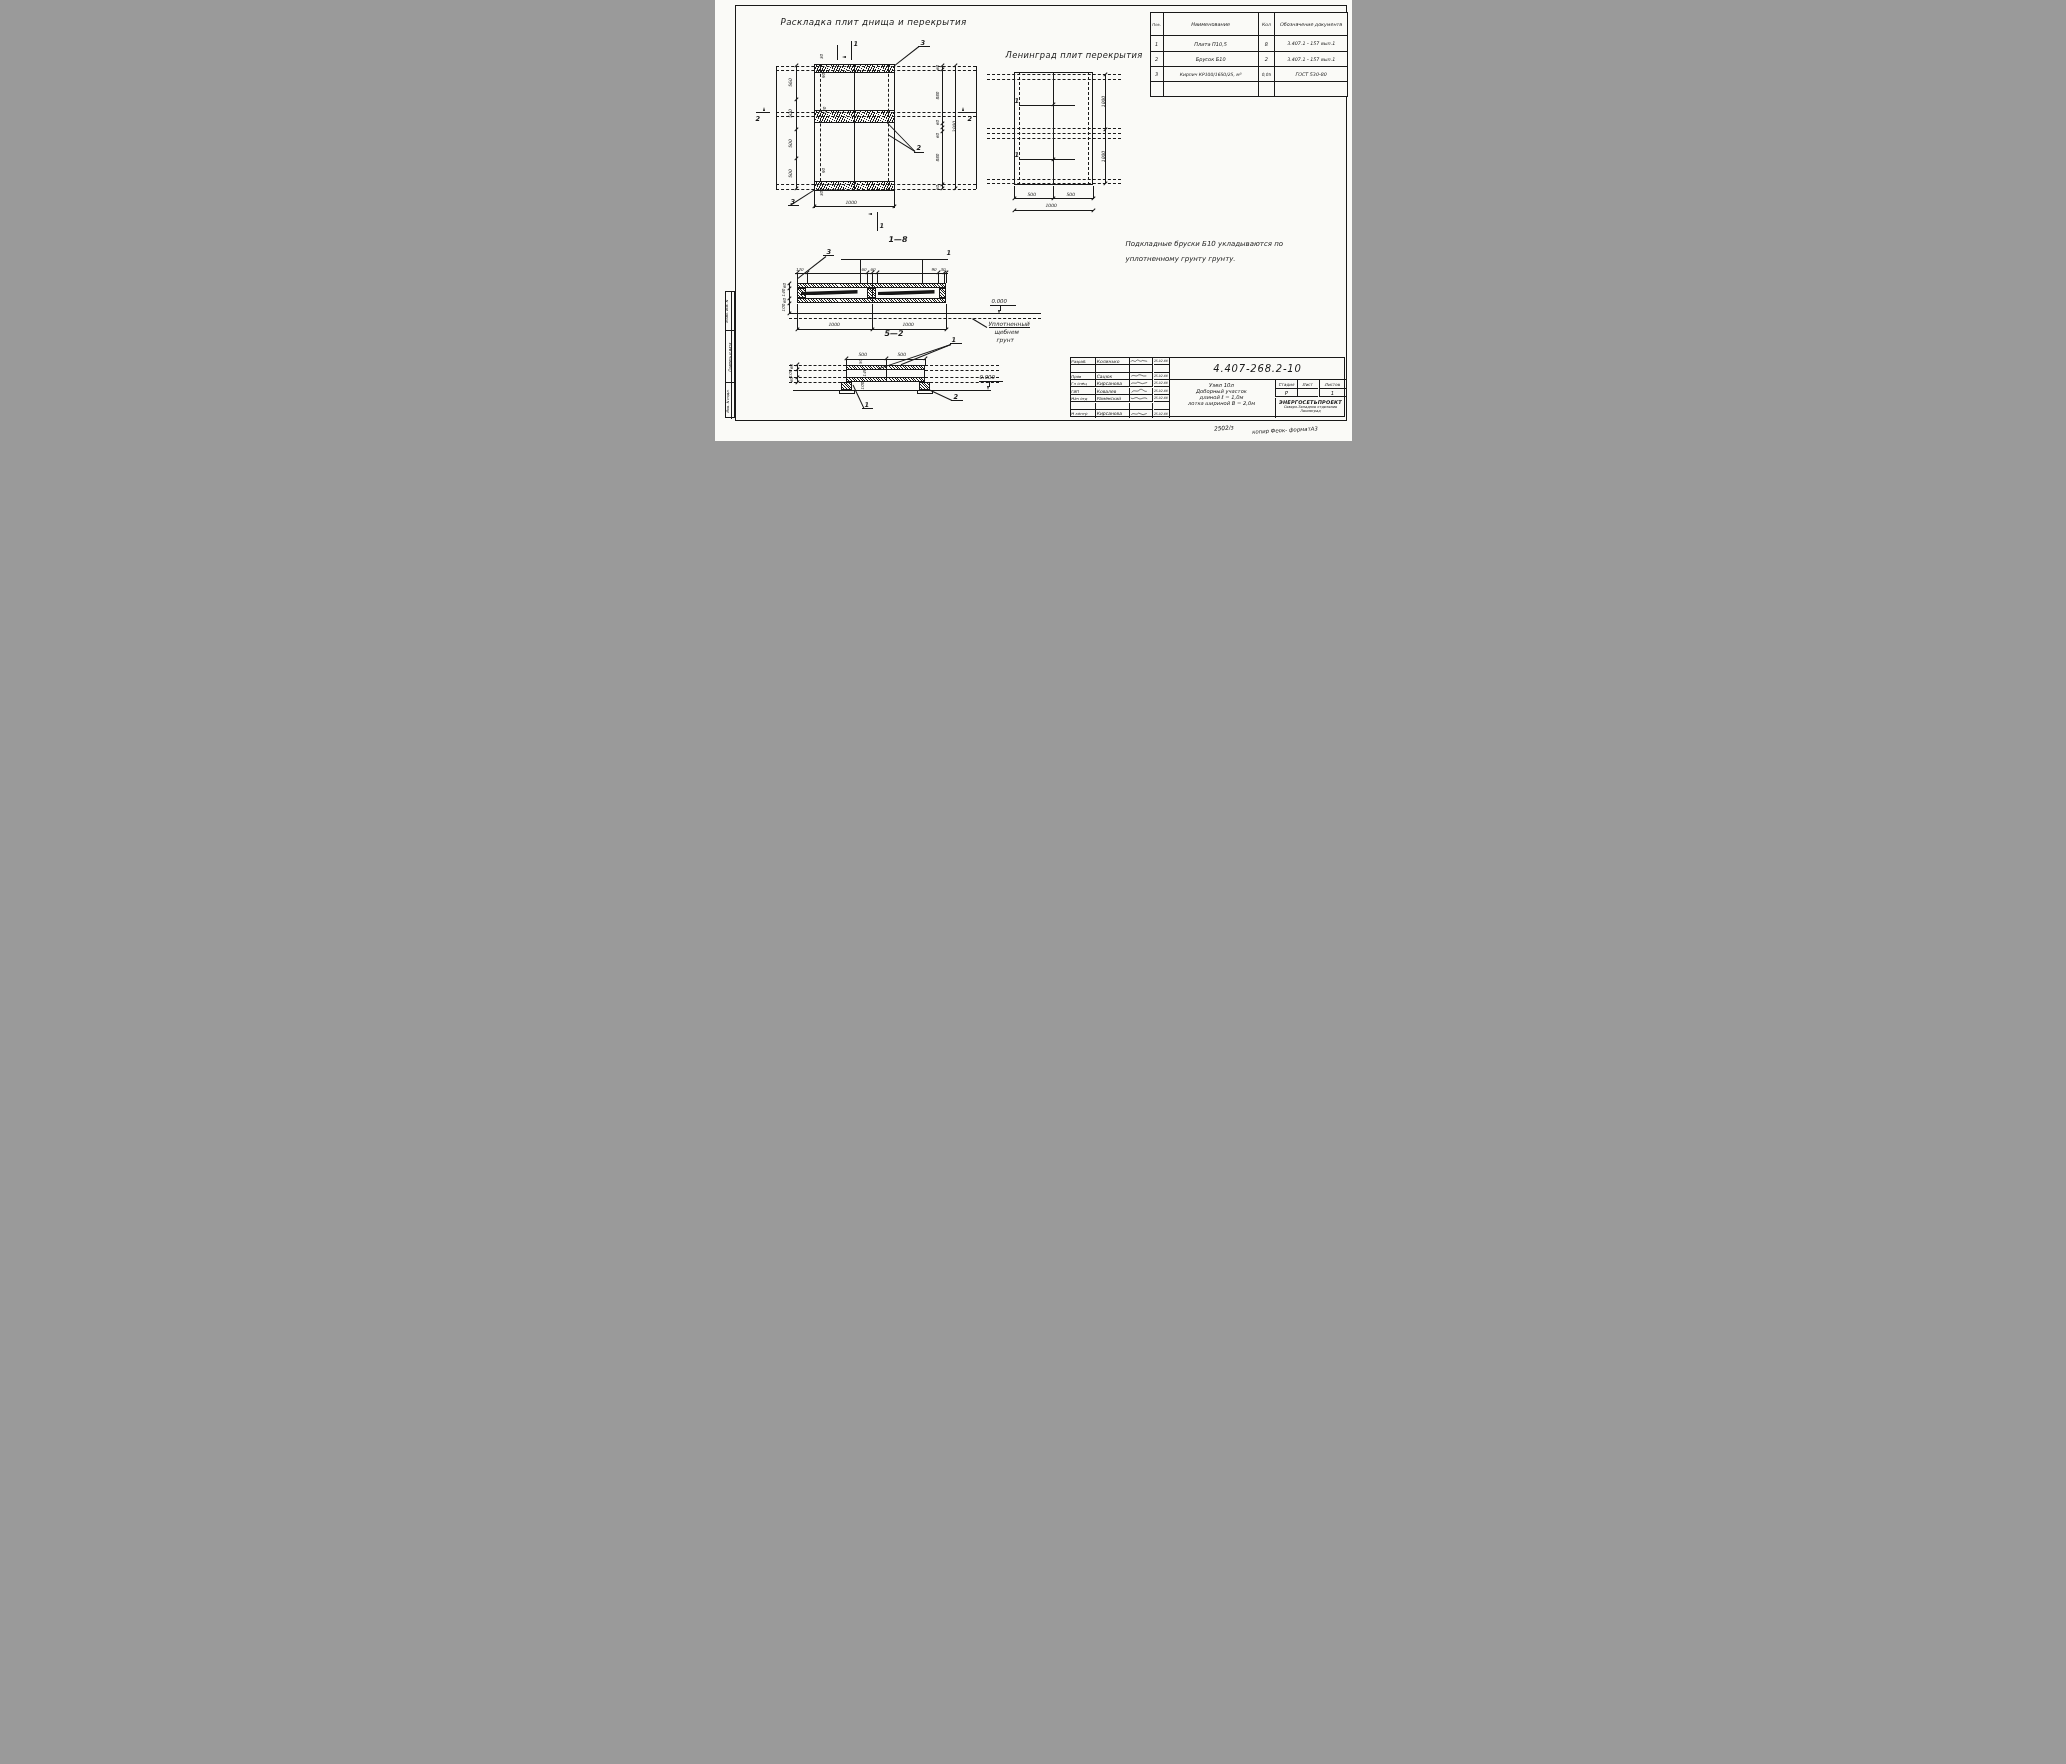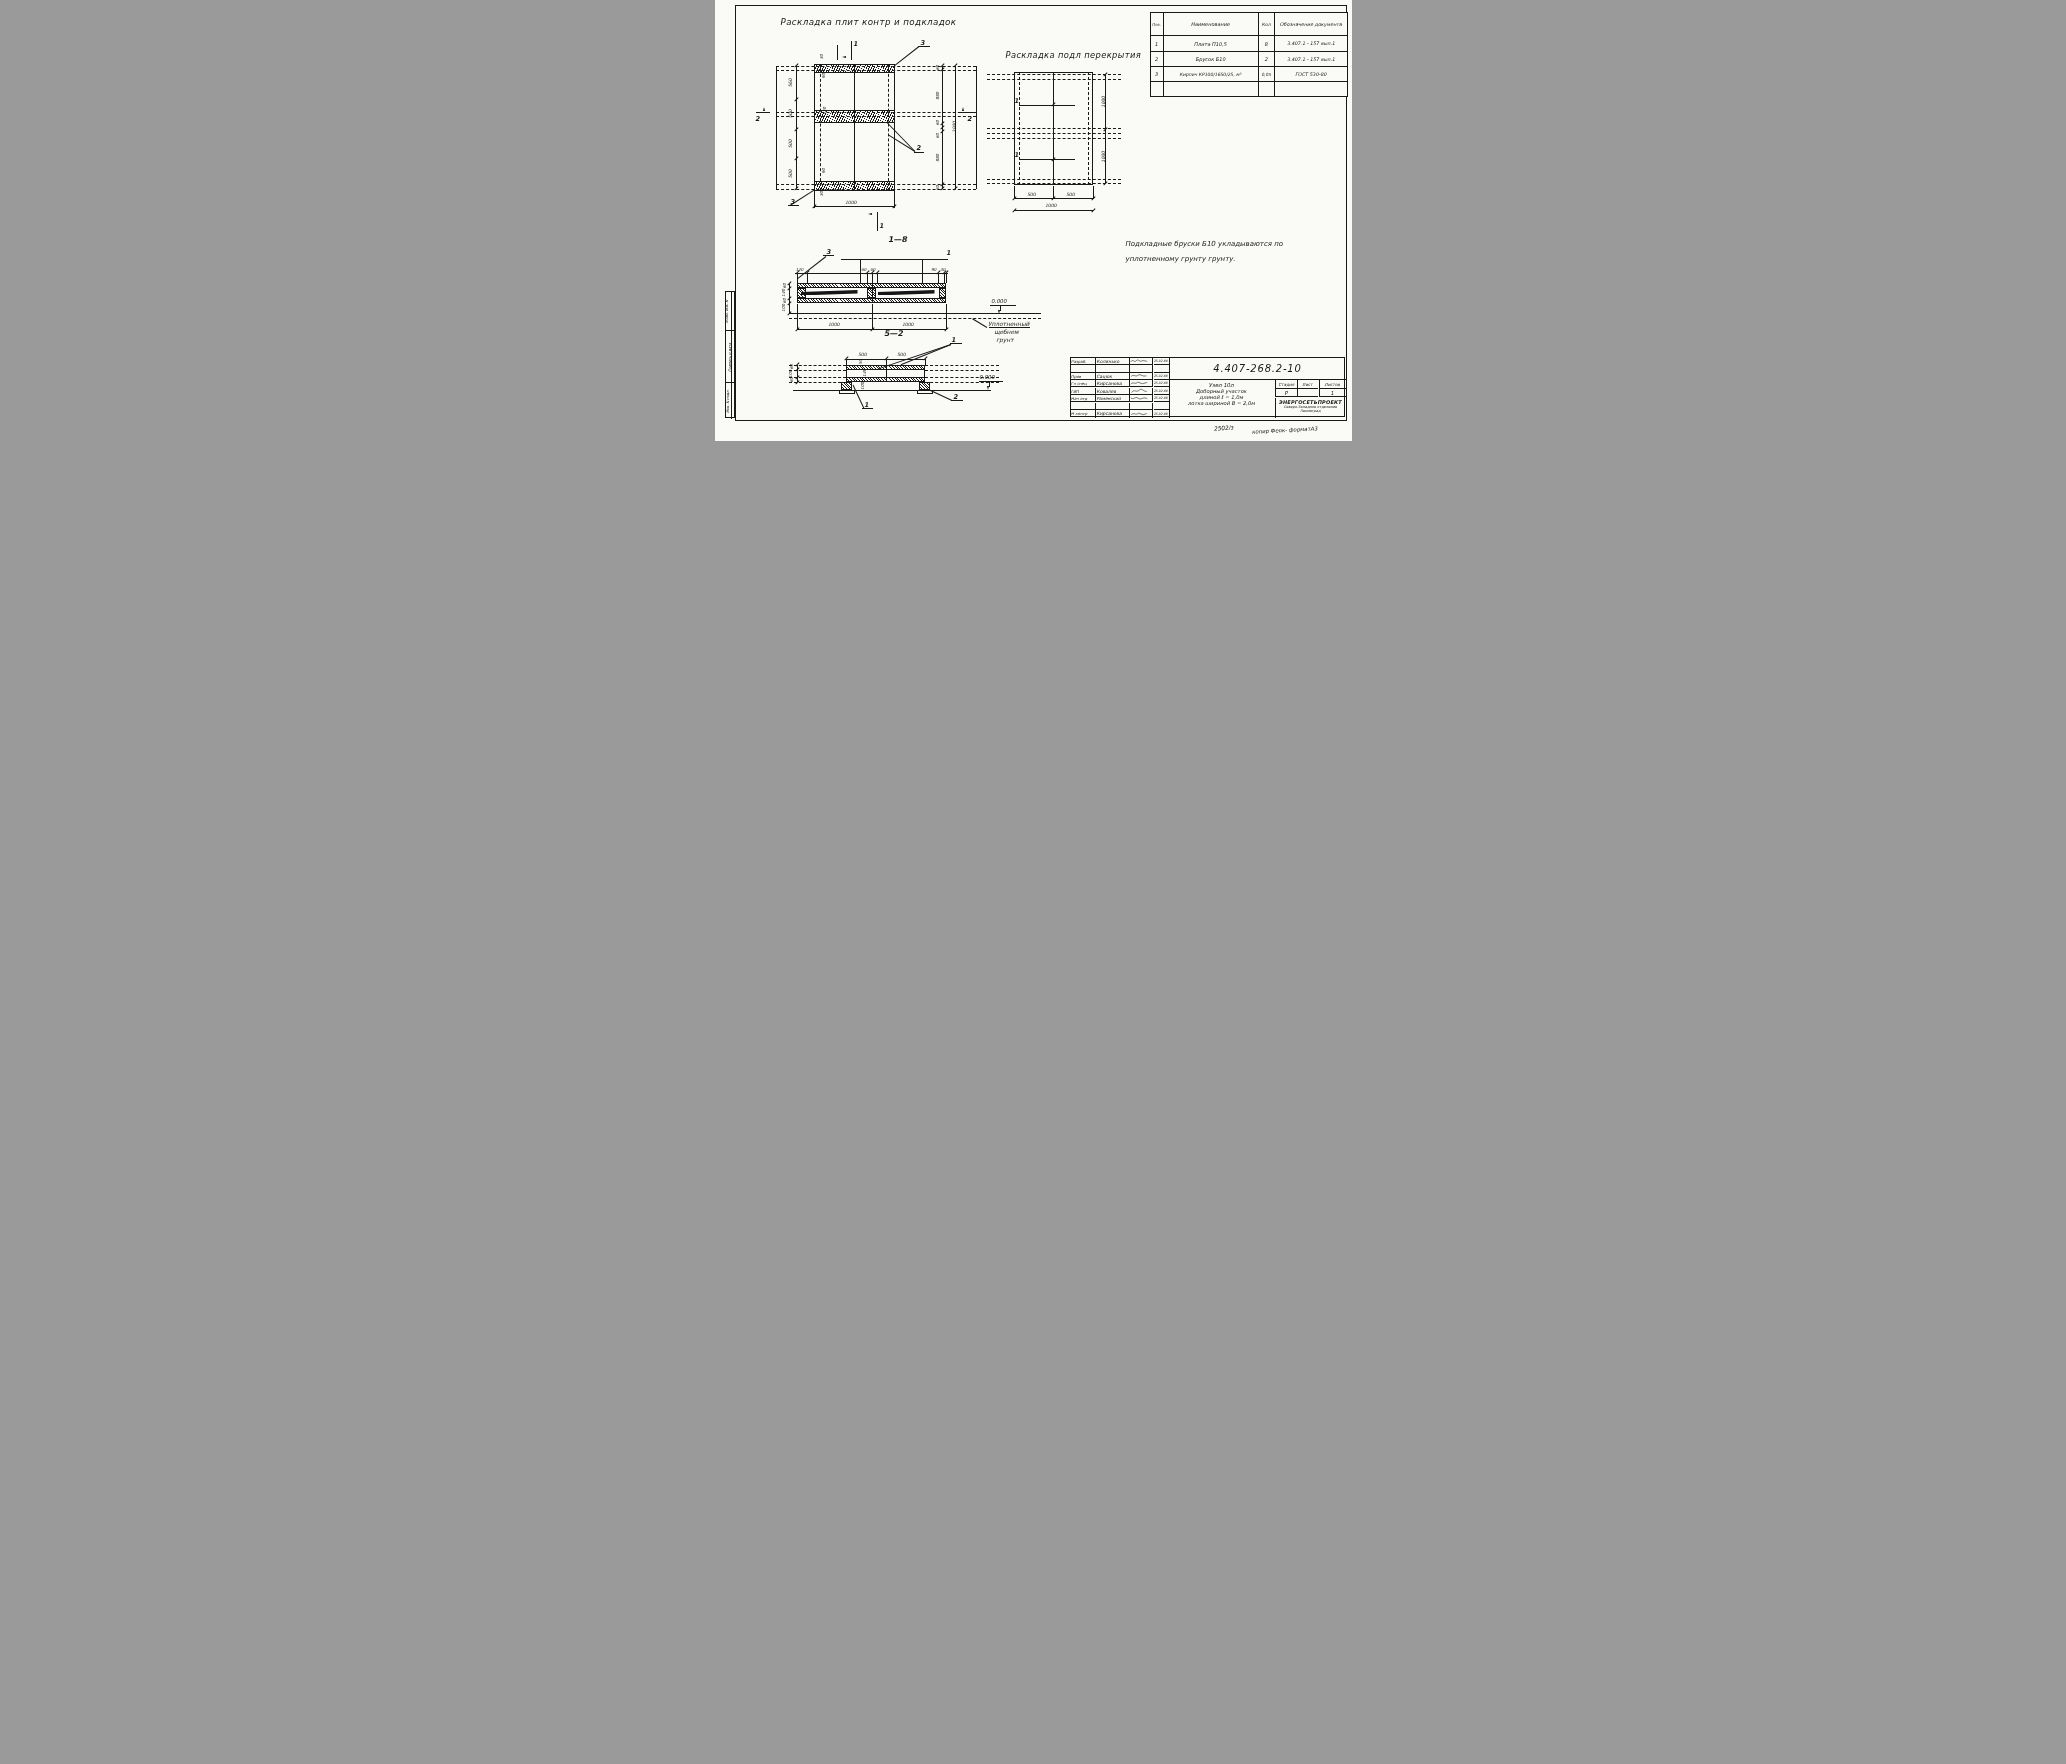--- a/index.html
+++ b/index.html
@@ -53,21 +53,21 @@
     <div class="abs" style="left:5px;top:0;width:5px;height:38px;border-bottom:0.7px solid #191919;"></div>
     <div class="abs" style="left:0;top:38px;width:5px;height:52px;border-right:0.7px solid #191919;border-bottom:0.7px solid #191919;">
       <span class="sbl" style="left:-11.6px;top:25px;">Подпись и дата</span>
       </div>
     <div class="abs" style="left:5px;top:38px;width:5px;height:52px;border-bottom:0.7px solid #191919;"></div>
     <div class="abs" style="left:0;top:90px;width:5px;height:37px;border-right:0.7px solid #191919;">
       <span class="sbl" style="left:-10px;top:16.5px;">Инв. N подл.</span>
       </div>
   </div>
 
-  <div class="h1" style="left:66px;top:16.5px;">Раскладка плит контр и подкладок</div>
+  <div class="h1" style="left:66px;top:16.5px;">Раскладка плит днища и перекрытия</div>
 
   <div class="abs" style="left:41px;top:41px;width:231px;height:196px;">
 
     <div class="box" style="left:58px;top:23px;width:81px;height:127px;"></div>
     <div class="abs hatch" style="left:59px;top:23.6px;width:79px;height:7.9px;border-bottom:0.9px solid #191919;"></div>
     <div class="abs hatch" style="left:59px;top:69px;width:79px;height:10.7px;border-top:0.9px solid #191919;border-bottom:0.9px solid #191919;"></div>
     <div class="abs hatch" style="left:59px;top:140px;width:79px;height:8.3px;border-top:0.9px solid #191919;"></div>
     <div class="lv" style="left:98px;top:23px;height:127px;border-left-width:0.9px;"></div>
     <div class="dv" style="left:64px;top:23px;height:127px;"></div>
     <div class="dv" style="left:132px;top:23px;height:127px;"></div>
@@ -145,21 +145,21 @@
     <div class="lead" style="left:163px;top:5.4px;width:31px;transform:rotate(142deg);"></div>
     <span class="cal" style="left:161px;top:103px;">2</span>
     <div class="lh" style="left:158px;top:111px;width:10.7px;"></div>
     <div class="lead" style="left:159px;top:110px;width:40px;transform:rotate(226deg);"></div>
     <div class="lead" style="left:159px;top:110px;width:31px;transform:rotate(212deg);"></div>
     <span class="cal" style="left:35px;top:157px;">3</span>
     <div class="lh" style="left:32px;top:164px;width:11.6px;"></div>
     <div class="lead" style="left:34px;top:164px;width:28.5px;transform:rotate(-32.5deg);"></div>
   </div>
 
-  <div class="h1" style="left:291px;top:50px;font-size:8.3px;">Раскладка подл перекрытия</div>
+  <div class="h1" style="left:291px;top:50px;font-size:8.3px;">Ленинград плит перекрытия</div>
 
   <div class="abs" style="left:264px;top:62px;width:159px;height:174px;">
     <div class="box" style="left:35px;top:10.3px;width:79px;height:113px;"></div>
     <div class="lv" style="left:74px;top:10.3px;height:113px;border-left-width:0.9px;"></div>
     <div class="dv" style="left:40px;top:10.3px;height:113px;"></div>
     <div class="dv" style="left:109px;top:10.3px;height:113px;"></div>
     <div class="dh" style="left:8.3px;top:12.4px;width:134px;"></div>
     <div class="dh" style="left:8.3px;top:17px;width:134px;"></div>
     <div class="dh" style="left:8.3px;top:66px;width:134px;"></div>
     <div class="dh" style="left:8.3px;top:71px;width:134px;"></div>

